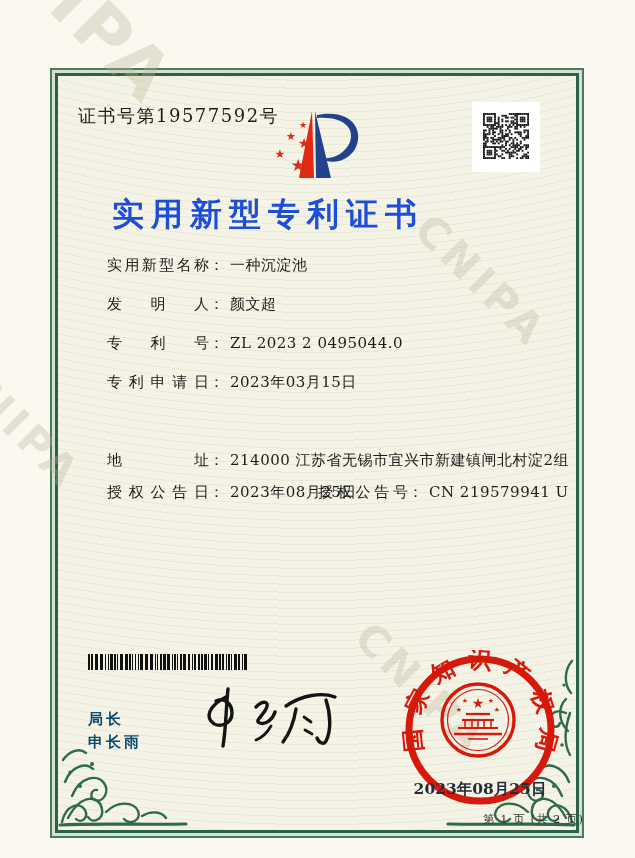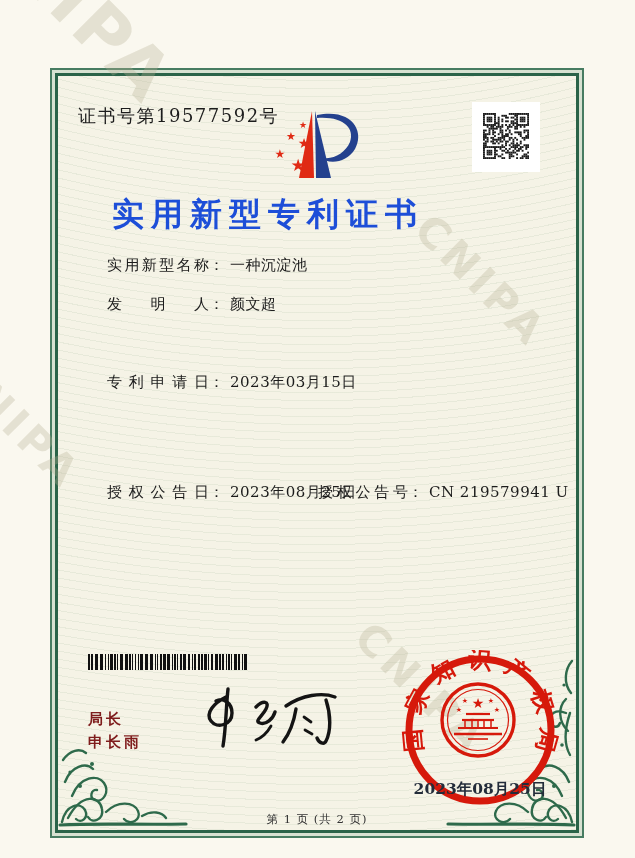--- a/index.html
+++ b/index.html
@@ -48,27 +48,27 @@
   .lbl{display:inline-block; width:102px; text-align:justify; text-align-last:justify; vertical-align:top;margin-left:19px;}
   .lbl2{display:inline-block; width:90px; text-align:justify; text-align-last:justify; vertical-align:top;}
   .sep{margin-right:6px;}
   .val{letter-spacing:0.5px;margin-top:8px;}
   .pair2{position:absolute; left:230px; top:0;}
   .paras{position:absolute; z-index:2; left:78px; top:516px; width:482px;
     font-size:13.5px; line-height:26px; color:#262626; font-style:italic;}
   .paras p{margin:0 0 3px 0; text-indent:2em; letter-spacing:0.5px;}
   .barcode{position:absolute; z-index:2; left:88px; top:654px;}
   .officer{position:absolute; z-index:2; left:88px; font-family:"DejaVu Sans", sans-serif;
-    font-size:15px; font-weight:600; letter-spacing:3px; color:#7f1d1d;}
+    font-size:15px; font-weight:600; letter-spacing:3px; color:#0c4a6e;}
   .officer.t1{top:710px;}
   .officer.t2{top:733px;}
   .signature{position:absolute; z-index:2; left:192px; top:683px;}
   .seal{position:absolute; z-index:3; left:400px; top:650px;}
   .footer{position:absolute; z-index:2; left:50px; top:812px; width:534px;
-    text-align:center; font-size:11.5px; letter-spacing:1px; color:#333;}
+    text-align:right; font-size:11.5px; letter-spacing:1px; color:#333;}
 </style>
 </head>
 <body>
 
 <div class="page">
 
   <div class="wm wm1">CNIPA</div>
   <div class="wm wm2">CNIPA</div>
   <div class="wm wm3">CNIPA</div>
   <div class="wm wm4">CNIPA</div>
@@ -448,22 +448,28 @@
   </div>
 
   <h1 class="title">实用新型专利证书</h1>
 
   <div class="row" style="top:255px">
     <span class="lbl">实用新型名称</span><span class="sep">：</span><span class="val">一种沉淀池</span>
   </div>
   <div class="row" style="top:294px">
     <span class="lbl">发明人</span><span class="sep">：</span><span class="val">颜文超</span>
   </div>
+  <div class="row" style="top:333px">
+    <span class="lbl">专利号</span><span class="sep">：</span><span class="val">ZL 2023 2 0495044.0</span>
+  </div>
   <div class="row" style="top:372px">
     <span class="lbl">专利申请日</span><span class="sep">：</span><span class="val">2023年03月15日</span>
+  </div>
+  <div class="row" style="top:450px">
+    <span class="lbl">地址</span><span class="sep">：</span><span class="val">214000 江苏省无锡市宜兴市新建镇闸北村淀2组</span>
   </div>
   <div class="row" style="top:482px">
     <span class="lbl">授权公告日</span><span class="sep">：</span><span class="val">2023年08月25日</span>
     <span class="pair2"><span class="lbl2">授权公告号</span><span class="sep">：</span><span class="val">CN 219579941 U</span></span>
   </div>
 
 
   <svg class="barcode" id="barcode-svg" width="162" height="16" viewBox="0 0 162 16" fill="#111">
       <rect x="0" y="0" width="2" height="16"></rect>
       <rect x="3" y="0" width="2" height="16"></rect>

